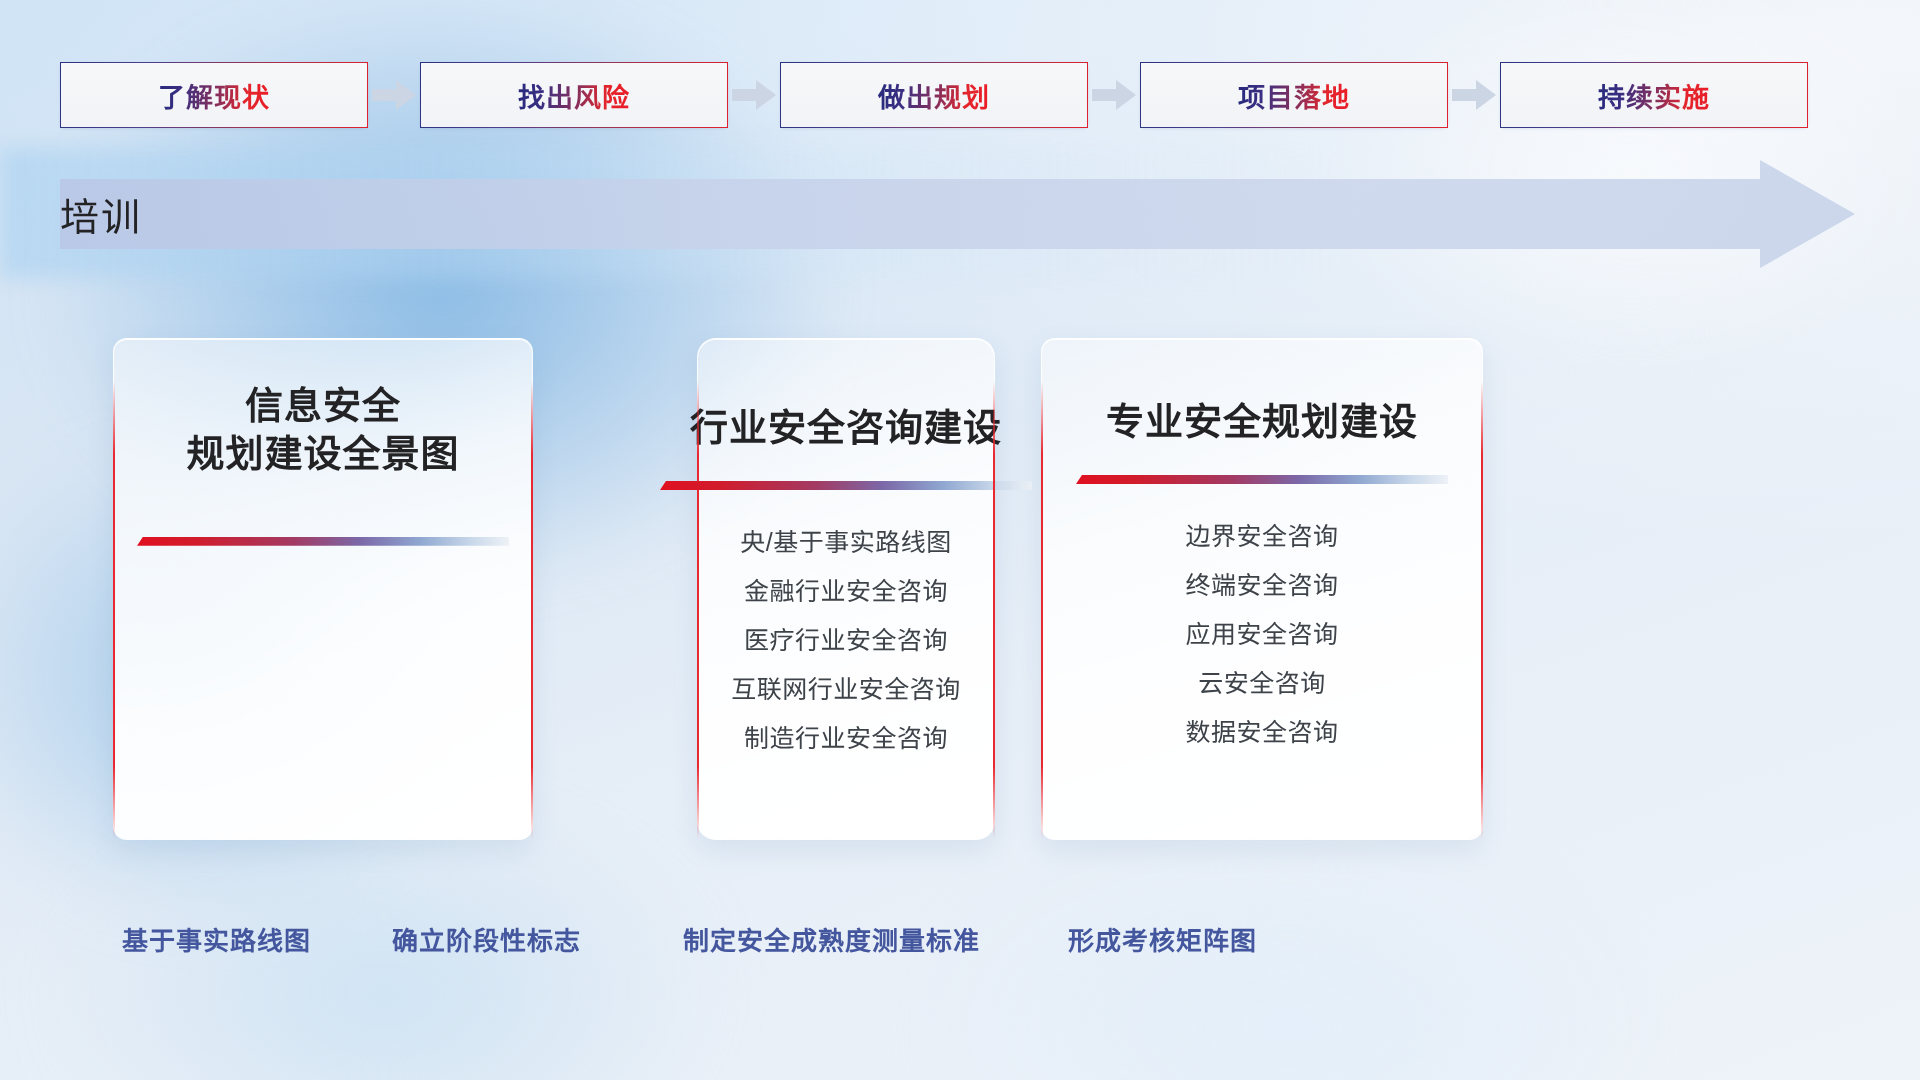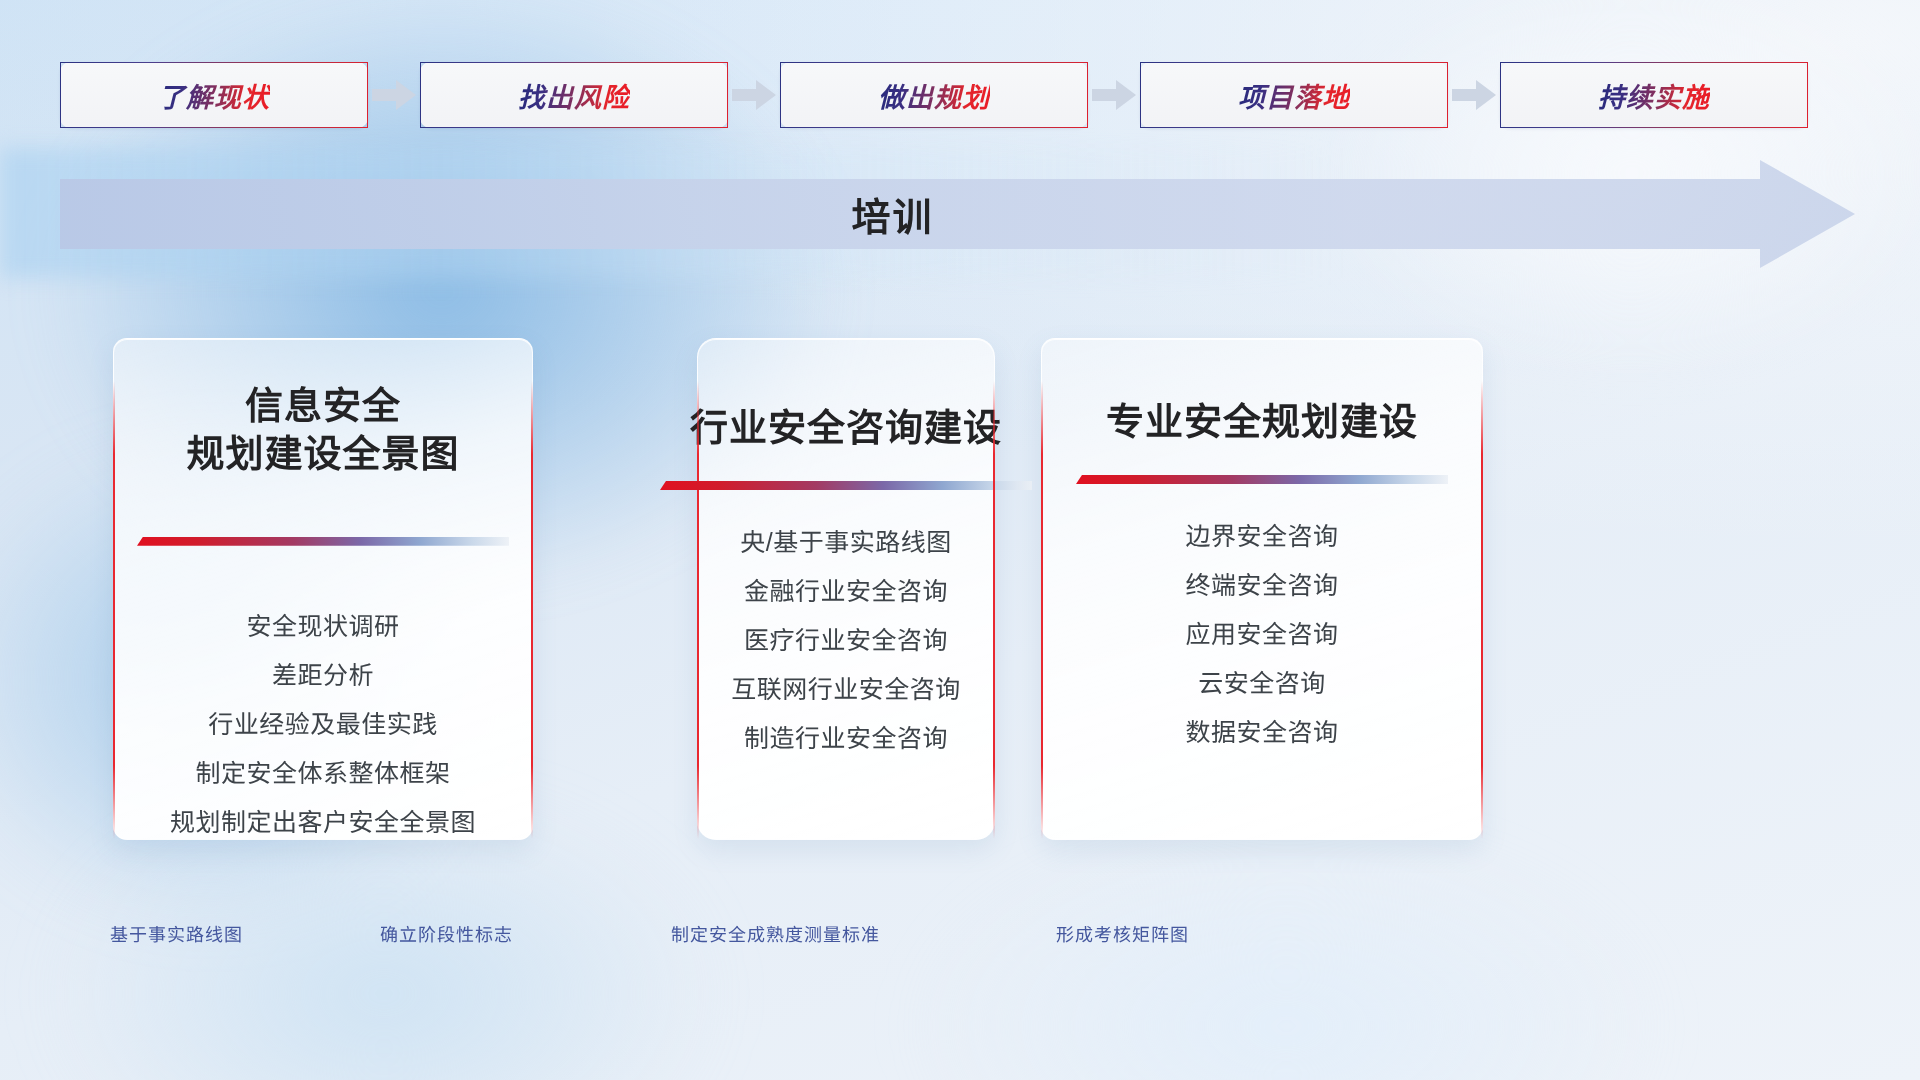--- a/index.html
+++ b/index.html
@@ -54,26 +54,25 @@
 
   
   #steps{
     position:absolute;left:60px;top:62px;width:1800px;height:66px;
     display:flex;align-items:center;z-index:3;
   }
   .step-box{
     flex:0 0 306px;height:64px;
     border:1.6px solid;
     border-image:linear-gradient(100deg,#2b3282 0%,#4a3f8e 28%,#9b3352 62%,#e01f2d 100%) 1;
-    border-radius:10px;
+    border-radius:5px;
     background:linear-gradient(180deg,#f7f8fa 0%,#f2f3f6 100%);
     display:flex;align-items:center;justify-content:center;
     box-shadow:0 1px 3px rgba(40,70,120,.10);
     position:relative;
-    font-style:italic;
   }
   .step-box::after{
     content:"";position:absolute;inset:-1.6px;border-radius:6px;pointer-events:none;
   }
   .step-label{
     font-size:27px;font-weight:700;letter-spacing:1px;
     background:linear-gradient(95deg,#272a7c 0%,#3a2f82 22%,#8e2f58 55%,#e3252c 78%,#ea1b26 100%);
     -webkit-background-clip:text;background-clip:text;
     color:transparent;-webkit-text-fill-color:transparent;
     white-space:nowrap;
@@ -84,23 +83,23 @@
   }
   .step-arrow svg{display:block;}
 
   
   #banner{
     position:absolute;left:60px;top:160px;width:1795px;height:108px;z-index:2;
   }
   #banner svg{position:absolute;inset:0;width:100%;height:100%;}
   #banner .banner-label{
     position:absolute;inset:0;
-    display:flex;align-items:center;justify-content:center;
+    display:flex;align-items:center;justify-content:flex-start;
     padding-right:130px;
-    font-size:39px;font-weight:700;color:#232325;letter-spacing:2px;
+    font-size:39px;font-weight:400;color:#232325;letter-spacing:2px;
   }
 
   
   #cards{
     position:absolute;left:0;top:338px;width:1920px;height:535px;z-index:3;
   }
   .card{
     position:absolute;top:0;height:500px;
     border-radius:14px;
     background:
@@ -151,21 +150,21 @@
 
   
   #card-2 .card-divider{width:372px;margin-left:0;margin-right:0;}
 
   
   #footnotes{
     position:absolute;left:0;top:920px;width:1920px;height:60px;z-index:3;
   }
   .footnote{
     position:absolute;top:0;
-    font-size:18px;font-weight:400;color:#44579e;letter-spacing:1px;white-space:nowrap;
+    font-size:26px;font-weight:700;color:#44579e;letter-spacing:1px;white-space:nowrap;margin-left:12px;
   }
 </style>
 </head>
 <body>
 
 <div id="bg">
   <div class="bg-base"></div>
   <div class="bg-blob-a"></div>
   <div class="bg-blob-b"></div>
   <div class="bg-blob-c"></div>
@@ -233,27 +232,20 @@
     <span>培训</span>
   </div>
 </div>
 
 <div id="cards">
 
   <div class="card" id="card-1">
     <div class="card-title">信息安全
 规划建设全景图</div>
     <div class="card-divider"></div>
-    <ul class="card-list">
-      <li>安全现状调研</li>
-      <li>差距分析</li>
-      <li>行业经验及最佳实践</li>
-      <li>制定安全体系整体框架</li>
-      <li>规划制定出客户安全全景图</li>
-    </ul>
   </div>
 
   <div class="card" id="card-2">
     <div class="card-title">行业安全咨询建设</div>
     <div class="card-divider"></div>
     <ul class="card-list">
       <li>央/基于事实路线图</li>
       <li>金融行业安全咨询</li>
       <li>医疗行业安全咨询</li>
       <li>互联网行业安全咨询</li>

